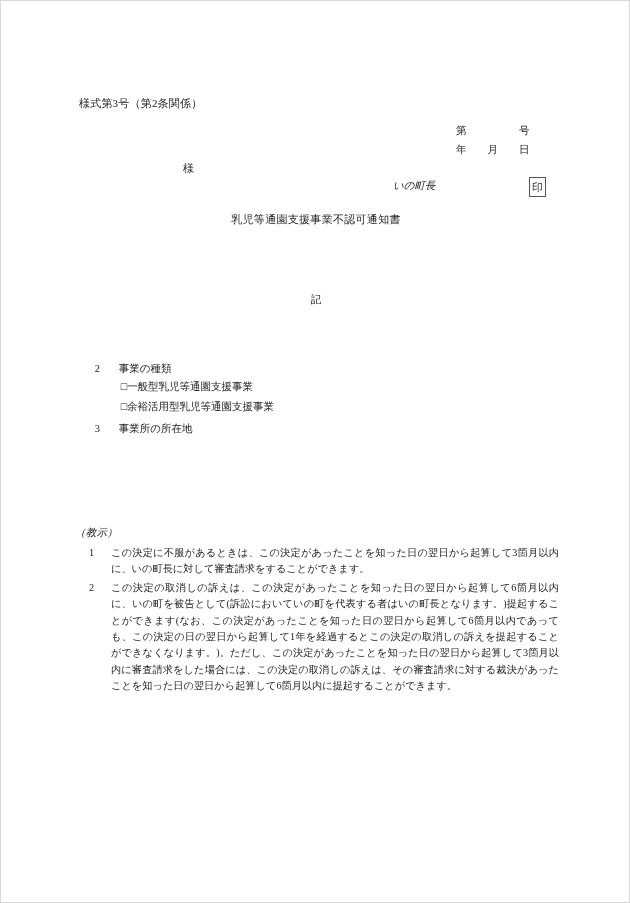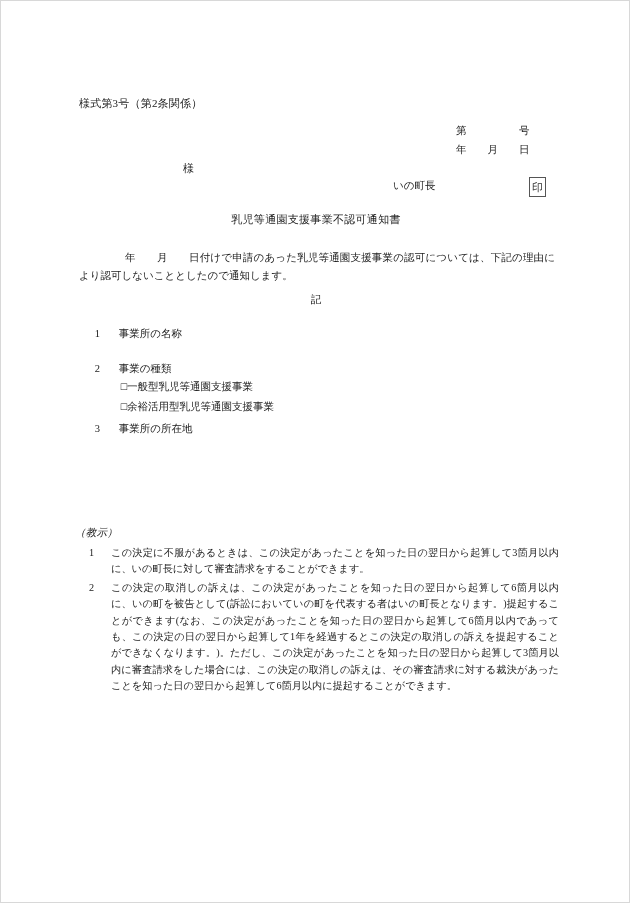--- a/index.html
+++ b/index.html
@@ -67,20 +67,21 @@
     font-size: 11px;
   }
 
   
   .issuer {
     position: absolute;
     left: 392px;
     top: 178px;
     font-size: 10.5px;
     white-space: pre;
+    font-style: italic;
   }
   .seal-box {
     position: absolute;
     left: 528px;
     top: 176px;
     width: 17px;
     height: 20px;
     border: 1px solid #555;
     box-sizing: border-box;
     font-size: 11px;
@@ -187,27 +188,23 @@
     </div>
 
     <div class="ln addressee">様</div>
 
     <div class="issuer">いの町長</div>
 
     <div class="seal-box">印</div>
 
     <div class="doc-title">乳児等通園支援事業不認可通知書</div>
 
-    <div class="body-para">年　　月　　日付けで申請のあった乳児等通園支援事業の認可については、下記の理由により認可しないこととしたので通知します。</div>
 
     <div class="ki">記</div>
 
-    <div class="item item-1">
-      <span class="num">1</span><span>事業所の名称</span>
-    </div>
 
     <div class="item item-2">
       <span class="num">2</span><span>事業の種類</span>
     </div>
 
     <div class="check-line check-2">
       <span>□</span><span>余裕活用型乳児等通園支援事業</span>
     </div>
 
     <div class="check-line check-1">

